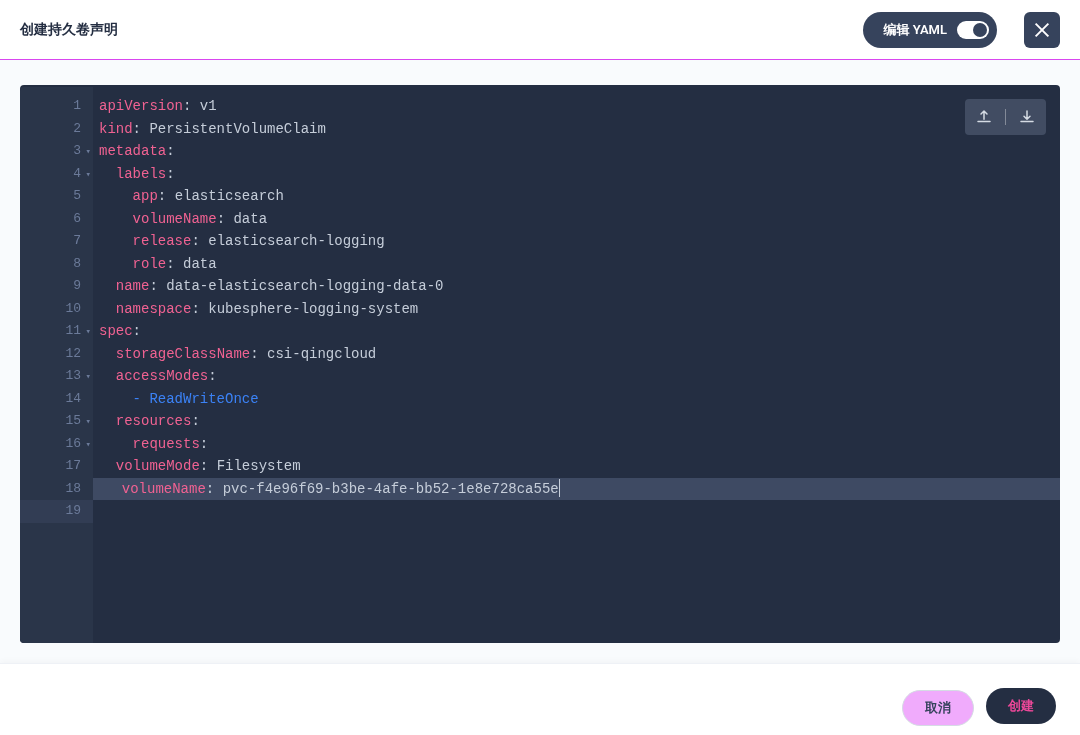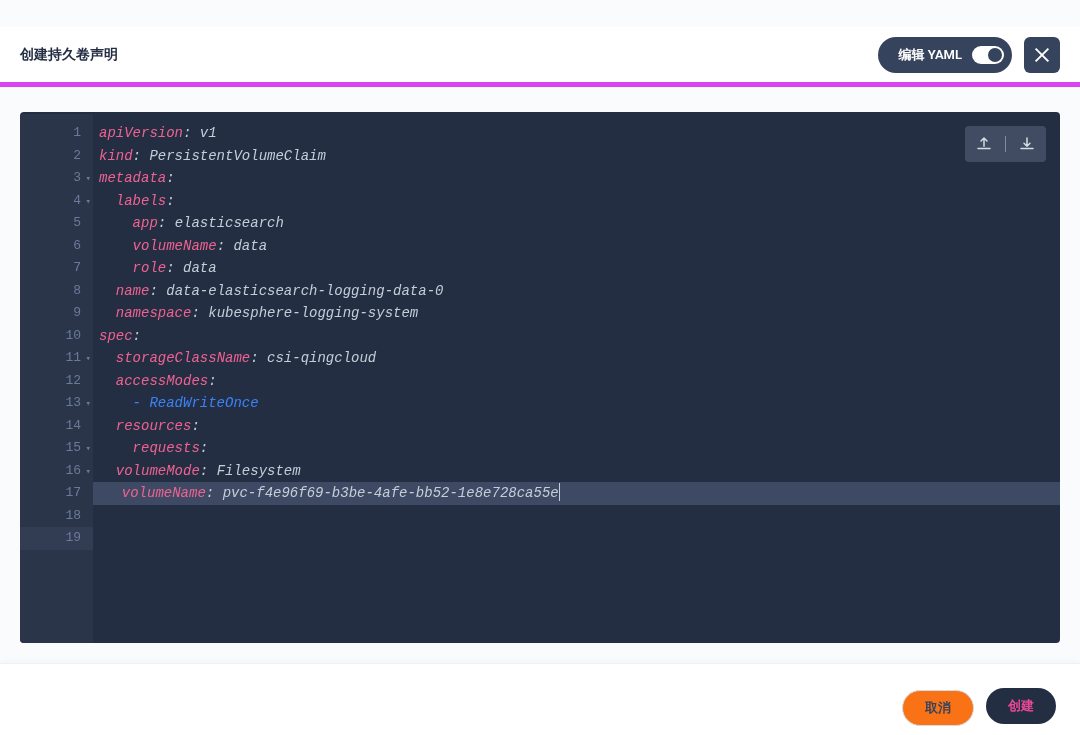--- a/index.html
+++ b/index.html
@@ -8,36 +8,35 @@
     background: #f9fbfd;
     width: 1080px;
     height: 735px;
     overflow: hidden;
     display: flex;
     flex-direction: column;
   }
   .header {
     height: 60px;
     background: #fff;
-    border-bottom: 5px solid #d946ef;
+    border-bottom: 1px solid #d946ef;
     display: flex;
     align-items: center;
     padding: 0 20px;
     justify-content: space-between;
-    margin-top: 27px;
   }
   .header-title {
     font-size: 14px;
     color: #242e42;
     font-weight: 600;
   }
   .header-right {
     display: flex;
     align-items: center;
-    gap: 12px;
+    gap: 27px;
   }
   .yaml-toggle {
     background: #36435c;
     color: #fff;
     border-radius: 18px;
     height: 36px;
     display: flex;
     align-items: center;
     gap: 10px;
     padding: 0 8px 0 20px;
@@ -122,21 +121,20 @@
     right: 2px;
     font-size: 9px;
     top: 1px;
     color: #6b7a99;
   }
   .code {
     flex: 1;
     padding: 8px 0 0 6px;
     color: #c5cdd9;
     position: relative;
-    font-style: italic;
   }
   .code .line { height: 22.5px; white-space: pre; position: relative; }
   .code .line.active {
     background: #3e4a63;
     margin-left: -6px;
     padding-left: 12px;
   }
   .gutter .ln.active { background: #323d54; }
   .key { color: #f06292; }
   .val { color: #c5cdd9; }
@@ -190,21 +188,21 @@
     padding: 0 22px;
     border-radius: 18px;
     font-size: 13px;
     font-weight: 600;
     cursor: pointer;
     display: flex;
     align-items: center;
     border: none;
   }
   .btn-cancel {
-    background: #f97316;
+    background: #f0abfc;
     color: #36435c;
     border: 1px solid #d5dbe4;
     margin-top: 16px;
   }
   .btn-create {
     background: #242e42;
     color: #ec4899;
     margin-top: 12px;
   }
 </style>
@@ -247,20 +245,21 @@
         <div class="ln">18</div>
         <div class="ln active">19</div>
       </div>
     <div class="code" id="code">
         <div class="line"><span class="key">apiVersion</span><span class="val">: v1</span></div>
         <div class="line"><span class="key">kind</span><span class="val">: PersistentVolumeClaim</span></div>
         <div class="line"><span class="key">metadata</span><span class="val">:</span></div>
         <div class="line"><span class="indent-guide">  </span><span class="key">labels</span><span class="val">:</span></div>
         <div class="line"><span class="indent-guide">    </span><span class="key">app</span><span class="val">: elasticsearch</span></div>
         <div class="line"><span class="indent-guide">    </span><span class="key">volumeName</span><span class="val">: data</span></div>
+        <div class="line"><span class="indent-guide">    </span><span class="key">release</span><span class="val">: elasticsearch-logging</span></div>
         <div class="line"><span class="indent-guide">    </span><span class="key">role</span><span class="val">: data</span></div>
         <div class="line"><span class="indent-guide">  </span><span class="key">name</span><span class="val">: data-elasticsearch-logging-data-0</span></div>
         <div class="line"><span class="indent-guide">  </span><span class="key">namespace</span><span class="val">: kubesphere-logging-system</span></div>
         <div class="line"><span class="key">spec</span><span class="val">:</span></div>
         <div class="line"><span class="indent-guide">  </span><span class="key">storageClassName</span><span class="val">: csi-qingcloud</span></div>
         <div class="line"><span class="indent-guide">  </span><span class="key">accessModes</span><span class="val">:</span></div>
         <div class="line"><span class="indent-guide">    </span><span class="dash">- ReadWriteOnce</span></div>
         <div class="line"><span class="indent-guide">  </span><span class="key">resources</span><span class="val">:</span></div>
         <div class="line"><span class="indent-guide">    </span><span class="key">requests</span><span class="val">:</span></div>
         <div class="line"><span class="indent-guide">  </span><span class="key">volumeMode</span><span class="val">: Filesystem</span></div>

